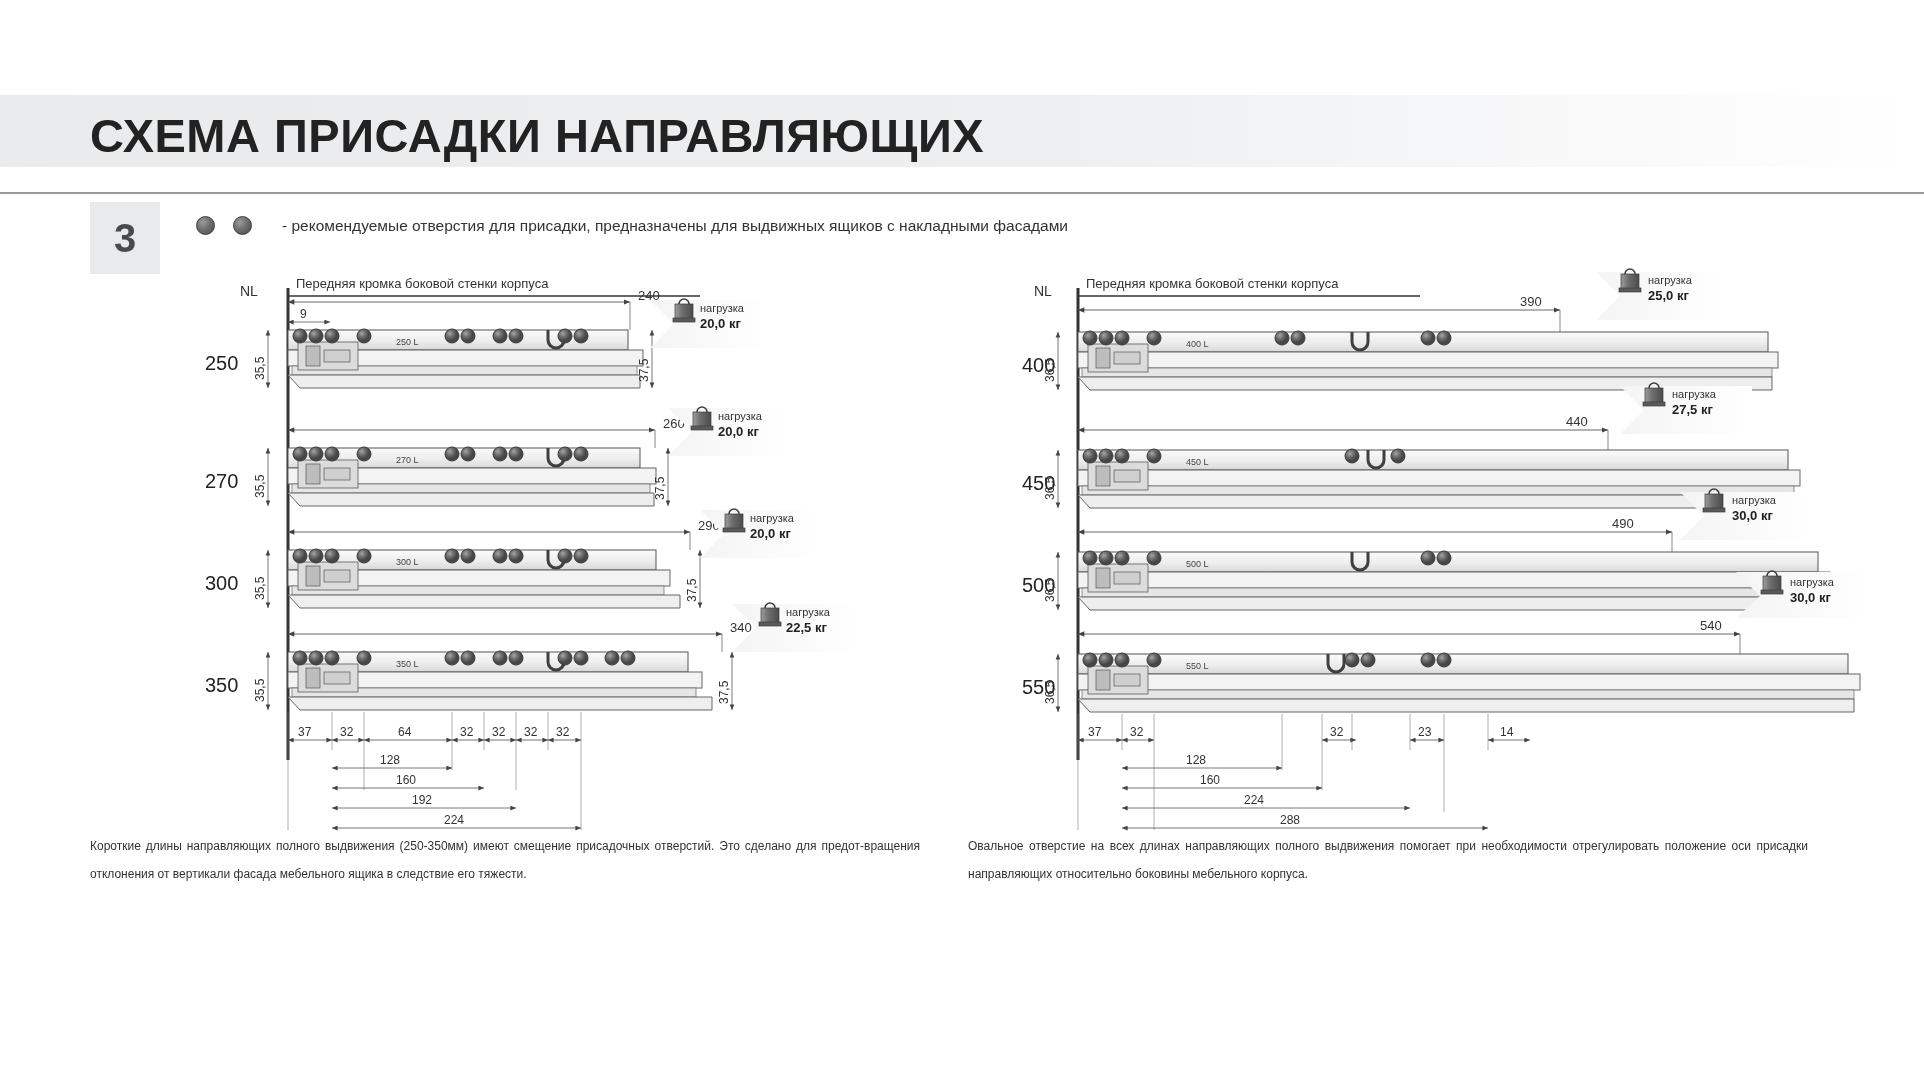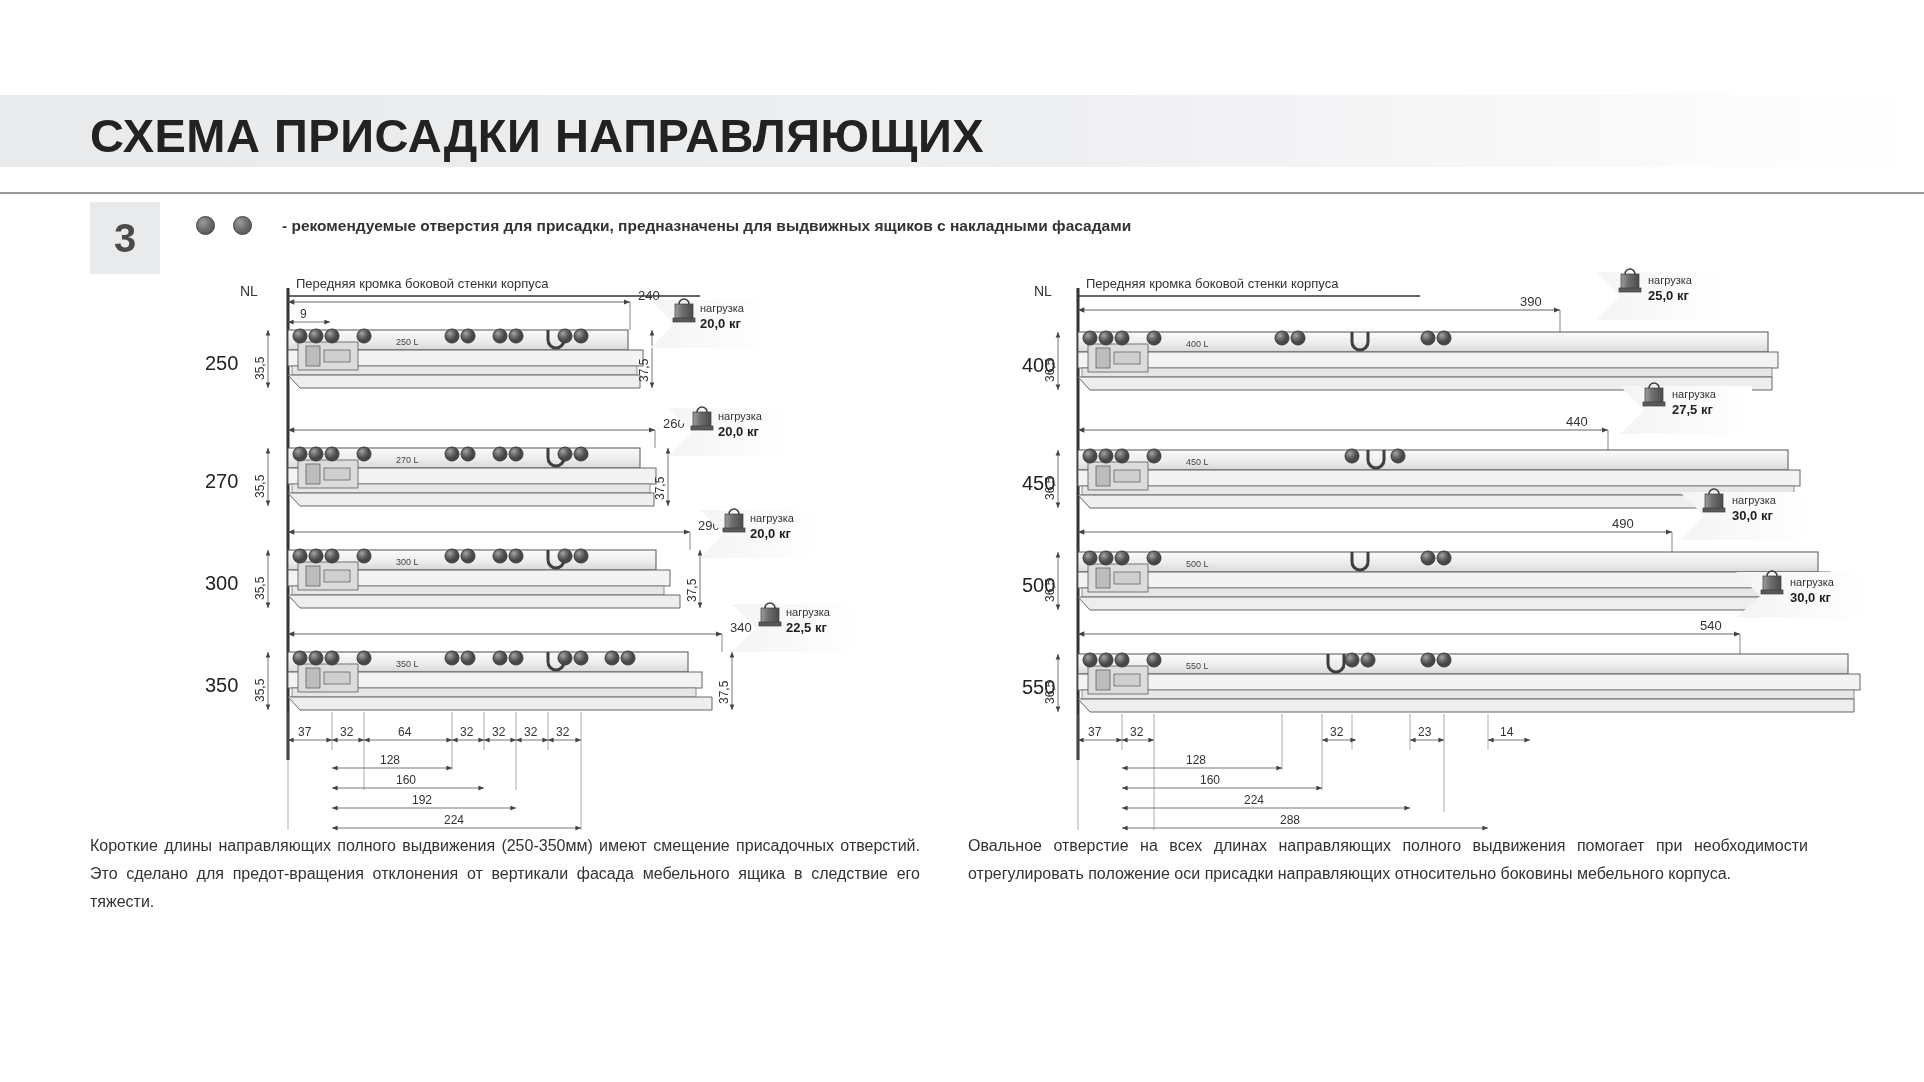--- a/index.html
+++ b/index.html
@@ -37,27 +37,27 @@
   
   .legend{
     position:absolute;left:196px;top:216px;display:flex;align-items:center;gap:0px;
   }
   .legend-hole{
     width:17px;height:17px;border-radius:50%;
     background:radial-gradient(circle at 35% 32%,#9b9b9b 0%,#6f6f6f 45%,#4a4a4a 100%);
     border:1px solid #3c3c3c;margin-right:18px;
   }
   .legend-text{
-    font-size:15.5px;color:#333;margin-left:12px;white-space:nowrap;font-weight:bold;
+    font-size:15.5px;color:#333;margin-left:12px;white-space:nowrap;
   }
   
   .canvas{position:absolute;left:0;top:0;width:1924px;height:1082px;pointer-events:none;}
   
   .para{
-    position:absolute;font-size:16px;line-height:28px;color:#333;text-align:justify;
+    position:absolute;font-size:12px;line-height:28px;color:#333;text-align:justify;
   }
   .para.left{left:90px;top:832px;width:830px;}
   .para.right{left:968px;top:832px;width:840px;}
 </style>
 </head>
 <body>
 
 <div class="header-band"></div>
 <div class="header-rule"></div>
 <div class="page-title">СХЕМА ПРИСАДКИ НАПРАВЛЯЮЩИХ</div>

